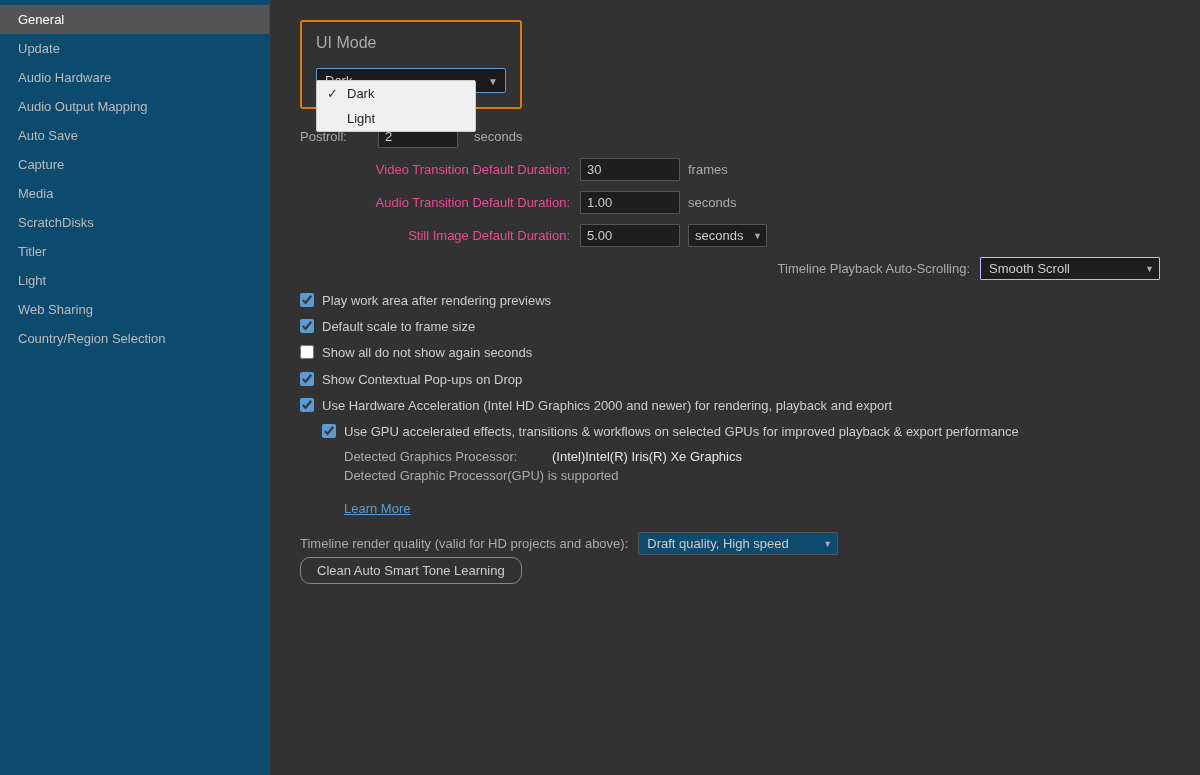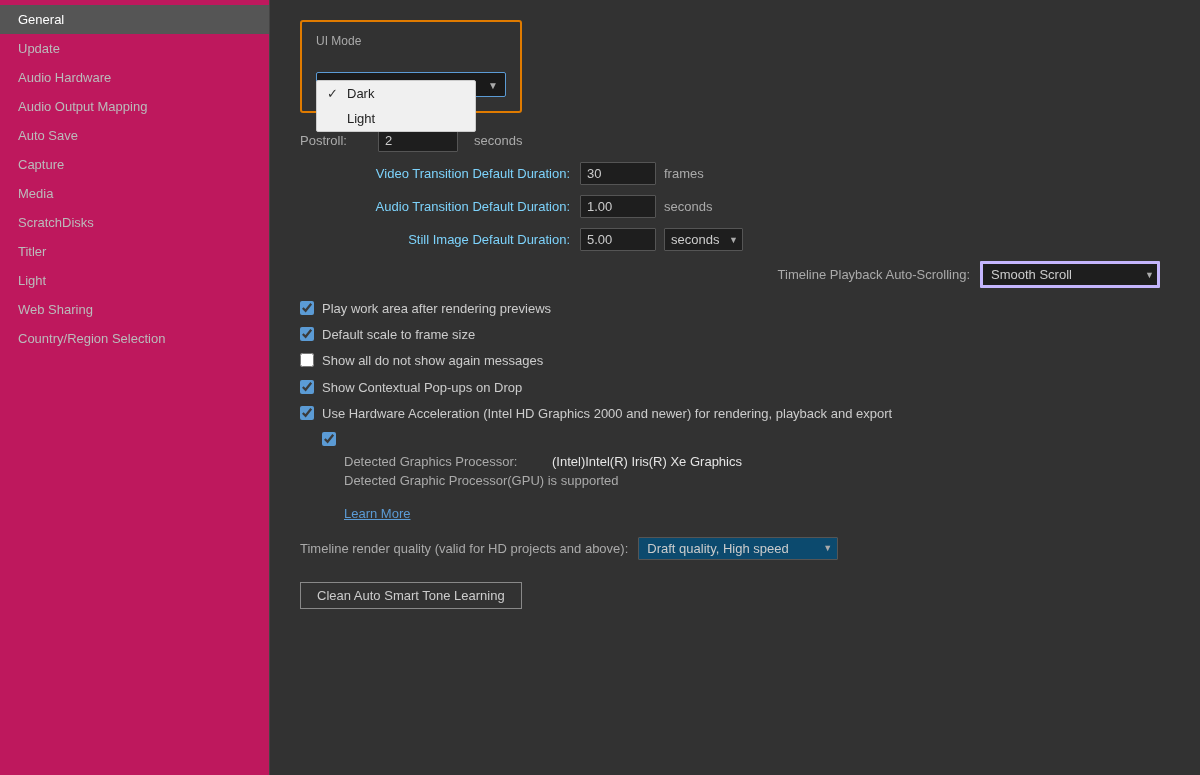--- a/index.html
+++ b/index.html
@@ -10,21 +10,21 @@
       color: #ccc;
       width: 1200px;
       height: 775px;
       overflow: hidden;
       display: flex;
     }
 
     
     .sidebar {
       width: 270px;
-      background: #be185d;
+      background: #0c4a6e;
       border-right: 1px solid #444;
       padding-top: 5px;
       flex-shrink: 0;
       height: 775px;
     }
     .sidebar-item {
       padding: 7px 18px;
       cursor: pointer;
       color: #bbb;
       font-size: 13px;
@@ -48,23 +48,23 @@
       border: 2px solid #e07b00;
       border-radius: 3px;
       padding: 12px 14px 14px;
       display: inline-block;
       position: relative;
       margin-bottom: 16px;
       background: #323232;
       min-width: 220px;
     }
     .ui-mode-label {
-      font-size: 12px;
-      color: #aaa;
-      margin-bottom: 24px;
+      font-size: 16px;
+      color: #aaa;
+      margin-bottom: 16px;
     }
     .ui-mode-select-wrapper {
       position: relative;
       display: inline-block;
       width: 190px;
     }
     .ui-mode-select {
       background: #1a1a1a;
       border: 1px solid #5b9bd5;
       color: #ccc;
@@ -115,37 +115,37 @@
     .settings-section {
       margin-top: 8px;
     }
 
     .row {
       display: flex;
       align-items: center;
       margin-bottom: 10px;
     }
     .row-label {
-      color: #7dd3fc;
+      color: #ec4899;
       font-size: 13px;
       min-width: 220px;
     }
     .row-unit {
       margin-left: 8px;
       color: #aaa;
       font-size: 13px;
     }
 
     .text-input {
       background: #1e1e1e;
       border: 1px solid #555;
       color: #ccc;
       padding: 3px 6px;
       font-size: 13px;
-      width: 76px;
+      width: 100px;
       border-radius: 1px;
     }
 
     .small-select {
       background: #1e1e1e;
       border: 1px solid #555;
       color: #ccc;
       padding: 3px 18px 3px 6px;
       font-size: 13px;
       border-radius: 1px;
@@ -177,21 +177,21 @@
     .timeline-label {
       color: #aaa;
       font-size: 13px;
       margin-right: 10px;
     }
     .timeline-select-wrap {
       position: relative;
     }
     .timeline-select {
       background: #1e1e1e;
-      border: 3px solid #c4b5fd;
+      border: 1px solid #c4b5fd;
       color: #ccc;
       padding: 3px 4px 3px 8px;
       font-size: 13px;
       border-radius: 1px;
       appearance: none;
       cursor: pointer;
       width: 180px;
     }
     .timeline-select-wrap .arr {
       position: absolute;
@@ -255,21 +255,21 @@
       margin-top: 12px;
       display: inline-block;
     }
 
     
     .render-row {
       display: flex;
       align-items: center;
       gap: 10px;
       margin-top: 16px;
-      margin-bottom: 22px;
+      margin-bottom: 2px;
     }
     .render-label {
       color: #aaa;
       font-size: 13px;
     }
     .render-select-wrap {
       position: relative;
     }
     .render-select {
       background: #0c4a6e;
@@ -292,21 +292,21 @@
       pointer-events: none;
     }
 
     
     .clean-btn {
       background: transparent;
       border: 1px solid #888;
       color: #ccc;
       padding: 5px 16px;
       font-size: 13px;
-      border-radius: 0;
+      border-radius: 10px;
       cursor: pointer;
     }
 
     
     .postroll-row {
       display: flex;
       align-items: center;
       gap: 8px;
       margin-bottom: 10px;
     }
@@ -435,36 +435,37 @@
     <div class="check-row">
       <input type="checkbox" checked="" id="cb1" style="">
       <label for="cb1">Play work area after rendering previews</label>
     </div>
     <div class="check-row">
       <input type="checkbox" checked="" id="cb2" style="">
       <label for="cb2">Default scale to frame size</label>
     </div>
     <div class="check-row">
       <input type="checkbox" id="cb3" style="">
-      <label for="cb3">Show all do not show again messages</label>
+      <label for="cb3">Show all do not show again seconds</label>
     </div>
     <div class="check-row">
       <input type="checkbox" checked="" id="cb4" style="">
       <label for="cb4">Show Contextual Pop-ups on Drop</label>
     </div>
     <div class="check-row">
       <input type="checkbox" checked="" id="cb5" style="">
       <label for="cb5">Use Hardware Acceleration (Intel HD Graphics 2000 and newer) for rendering, playback and export</label>
     </div>
   </div>
 
   
   <div class="gpu-section">
     <div class="check-row">
       <input type="checkbox" checked="" id="cbgpu" style="">
+      <label for="cbgpu">Use GPU accelerated effects, transitions &amp; workflows on selected GPUs for improved playback &amp; export performance</label>
     </div>
     <div class="detected-row" style="margin-top:6px; margin-left:22px;">
       <span class="detected-key">Detected Graphics Processor:</span>
       <span class="detected-val">(Intel)Intel(R) Iris(R) Xe Graphics</span>
     </div>
     <div style="margin-left:22px; margin-top:2px;">
       <span class="detected-key">Detected Graphic Processor(GPU) is supported</span>
     </div>
     <div style="margin-left:22px; margin-top:6px;">
       <a class="learn-more" href="#">Learn More</a>

